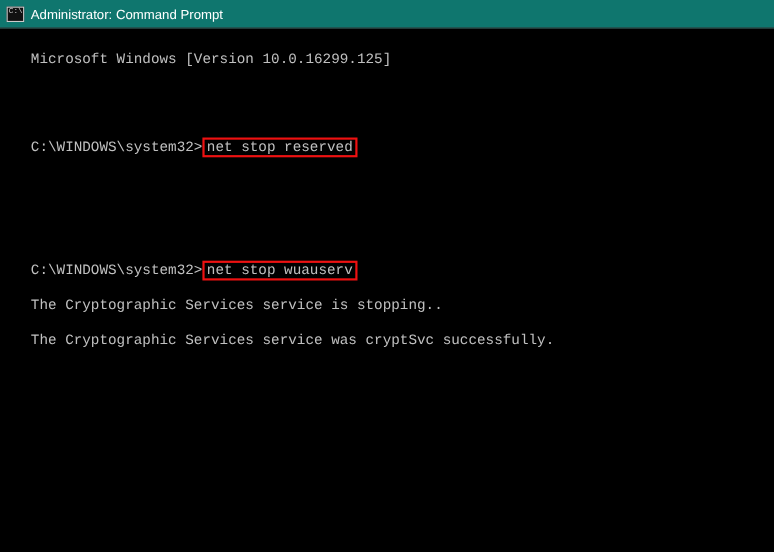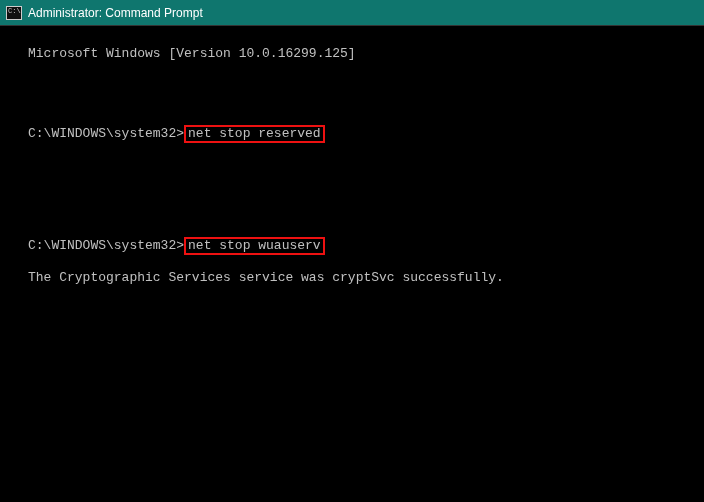--- a/index.html
+++ b/index.html
@@ -69,20 +69,21 @@
 
 <div class="terminal">
 <div class="line">Microsoft Windows [Version 10.0.16299.125]</div>
 <div class="line"> </div>
 
 <div class="line"><span>C:\WINDOWS\system32&gt;</span><span class="hl">net stop reserved</span></div>
 <div class="line"> </div>
 <div class="line"> </div>
 
 <div class="line"><span>C:\WINDOWS\system32&gt;</span><span class="hl">net stop wuauserv</span></div>
+<div class="line">The Cryptographic Services service is stopping..</div>
 <div class="line">The Cryptographic Services service was cryptSvc successfully.</div>
 <div class="line"> </div>
 <div class="line"> </div>
 
 
 
 
 
 
 

